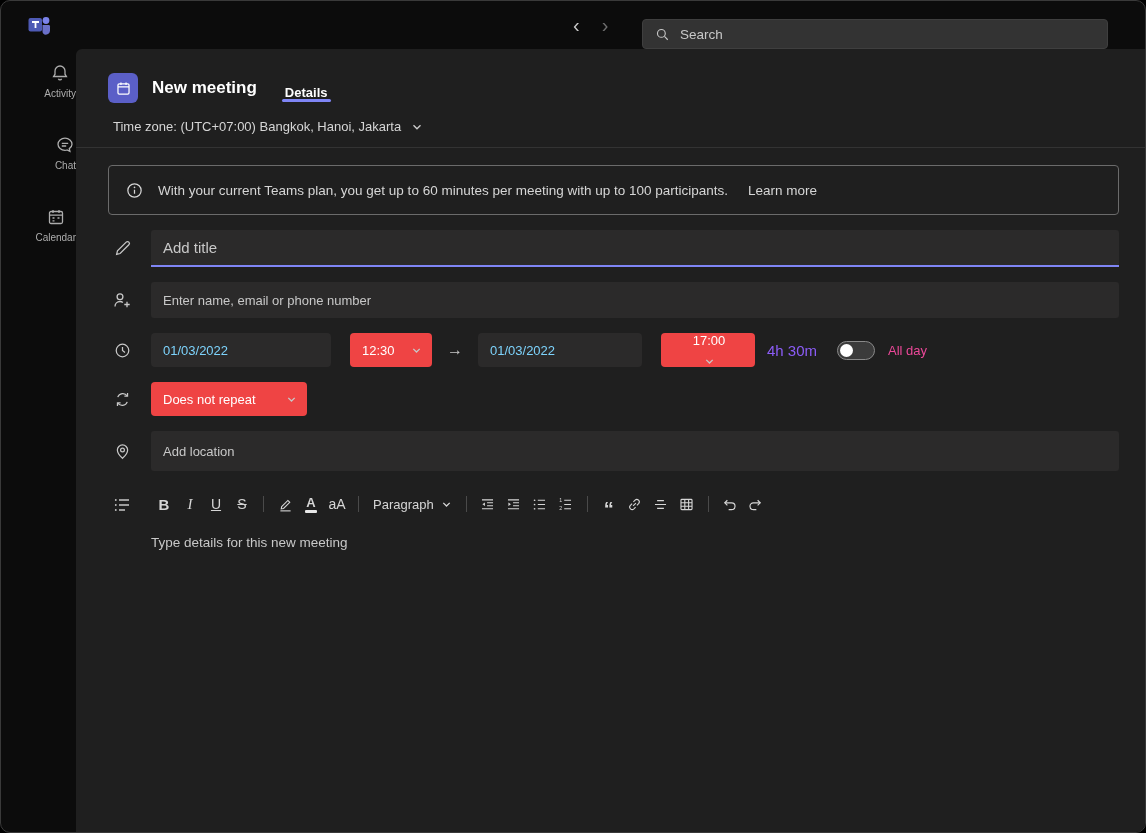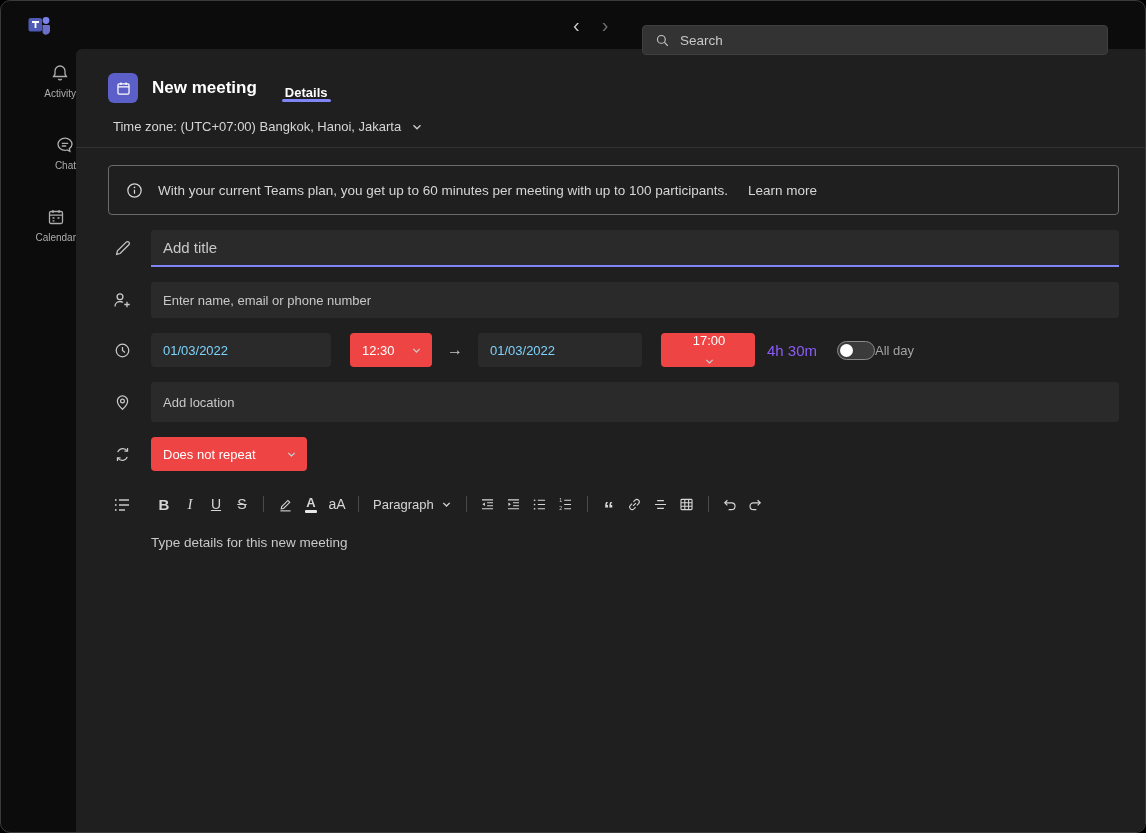--- a/index.html
+++ b/index.html
@@ -13,21 +13,21 @@
     border:1px solid #3a3a3a; border-radius:10px;
     display:flex; flex-direction:column; overflow:hidden;
   }
   
   .topbar { flex:0 0 48px; position:relative; display:flex; align-items:center; }
   .logo-wrap { width:75px; display:flex; justify-content:center; align-items:center; }
   .nav-chevrons { position:absolute; left:572px; top:0; height:48px; display:flex; align-items:center; gap:22px; font-size:20px; }
   .chev-back { color:#c8c8c8; cursor:pointer; }
   .chev-fwd  { color:#6f6f6f; cursor:pointer; }
   .searchbox {
-    position:absolute; left:641px; top:24px; width:466px; height:30px;
+    position:absolute; left:641px; top:18px; width:466px; height:30px;
     background:#333333; border:1px solid #3f3f3f; border-radius:4px;
     display:flex; align-items:center; gap:10px; padding:0 12px;
   }
   .searchbox svg { flex:0 0 auto; color:#c8c8c8; }
   .searchbox input {
     flex:1; background:transparent; border:none; outline:none;
     color:#e8e8e8; font-size:13.5px; font-family:"Liberation Sans", sans-serif;
   }
   .searchbox input::placeholder { color:#c8c8c8; }
   
@@ -85,21 +85,21 @@
   .dd-time2 { width:94px;  margin-left:19px;flex-direction:column; }
   .dropdown svg { color:#c8c8c8; }
   .dt-arrow { color:#c8c8c8; font-size:16px; margin:0 15px; }
   .dt-date.end { margin-left:0; }
   .duration { color:#8b5cf6; font-size:15px; margin-left:12px; }
   .toggle {
     width:38px; height:19px; border-radius:10px; background:#3b3b3b;
     border:1px solid #8a8a8a; margin-left:20px; position:relative; cursor:pointer;
   }
   .toggle .knob { position:absolute; left:2px; top:2px; width:13px; height:13px; border-radius:50%; background:#fff; }
-  .allday { color:#a3a3a3; font-size:13px; }
+  .allday { color:#ec4899; font-size:13px; margin-left:13px; }
   .dd-repeat { width:156px; }
   
   .editor-row { align-items:flex-start; margin-top:18px; flex:1; }
   .editor-row .ficon { margin-top:6px; }
   .editor { display:flex; flex-direction:column; height:100%; }
   .toolbar { display:flex; align-items:center; gap:0; color:#d6d6d6; height:30px; flex-wrap:nowrap; }
   .tb-btn {
     min-width:26px; height:26px; display:flex; align-items:center; justify-content:center;
     cursor:pointer; border-radius:3px; font-size:14px; padding:0 4px; color:#d6d6d6;
   }
@@ -253,48 +253,48 @@
           <div class="toggle">
             <div class="knob"></div>
           </div>
           <span class="allday">All day</span>
         </div>
       </div>
 
       <div class="frow">
         <span class="ficon">
           <svg width="19" height="19" viewBox="0 0 20 20" fill="none" stroke="currentColor" stroke-width="1.3">
-            <path d="M10 17.2s-5.4-4.7-5.4-8.7a5.4 5.4 0 0 1 10.8 0c0 4-5.4 8.7-5.4 8.7z"></path>
-            <circle cx="10" cy="8.4" r="2"></circle>
-          </svg>
-        </span>
-        <div class="fbody">
-          <input class="field loc-field" placeholder="Add location" style="">
-        </div>
-      </div>
-
-      <div class="frow">
-        <span class="ficon">
-          <svg width="19" height="19" viewBox="0 0 20 20" fill="none" stroke="currentColor" stroke-width="1.3">
             <path d="M5 7.5a5.6 5.6 0 0 1 10-1.2"></path>
             <path d="M15.3 3.2v3.3h-3.3"></path>
             <path d="M15 12.5a5.6 5.6 0 0 1-10 1.2"></path>
             <path d="M4.7 16.8v-3.3H8"></path>
           </svg>
         </span>
         <div class="fbody">
           <div class="dropdown dd-repeat">
             <span>Does not repeat</span>
             <svg width="11" height="11" viewBox="0 0 12 12" fill="none" stroke="currentColor" stroke-width="1.4">
                 <path d="M2.5 4.2 L6 7.7 L9.5 4.2"></path>
               </svg>
           </div>
         </div>
       </div>
 
+      <div class="frow">
+        <span class="ficon">
+          <svg width="19" height="19" viewBox="0 0 20 20" fill="none" stroke="currentColor" stroke-width="1.3">
+            <path d="M10 17.2s-5.4-4.7-5.4-8.7a5.4 5.4 0 0 1 10.8 0c0 4-5.4 8.7-5.4 8.7z"></path>
+            <circle cx="10" cy="8.4" r="2"></circle>
+          </svg>
+        </span>
+        <div class="fbody">
+          <input class="field loc-field" placeholder="Add location" style="">
+        </div>
+      </div>
+
       <div class="frow editor-row">
         <span class="ficon">
           <svg width="20" height="20" viewBox="0 0 20 20" fill="none" stroke="currentColor" stroke-width="1.3">
             <path d="M7 5h10M7 10h10M7 15h6"></path>
             <circle cx="3.8" cy="5" r="0.9" fill="currentColor" stroke="none"></circle>
             <circle cx="3.8" cy="10" r="0.9" fill="currentColor" stroke="none"></circle>
             <circle cx="3.8" cy="15" r="0.9" fill="currentColor" stroke="none"></circle>
           </svg>
         </span>
         <div class="fbody editor">

